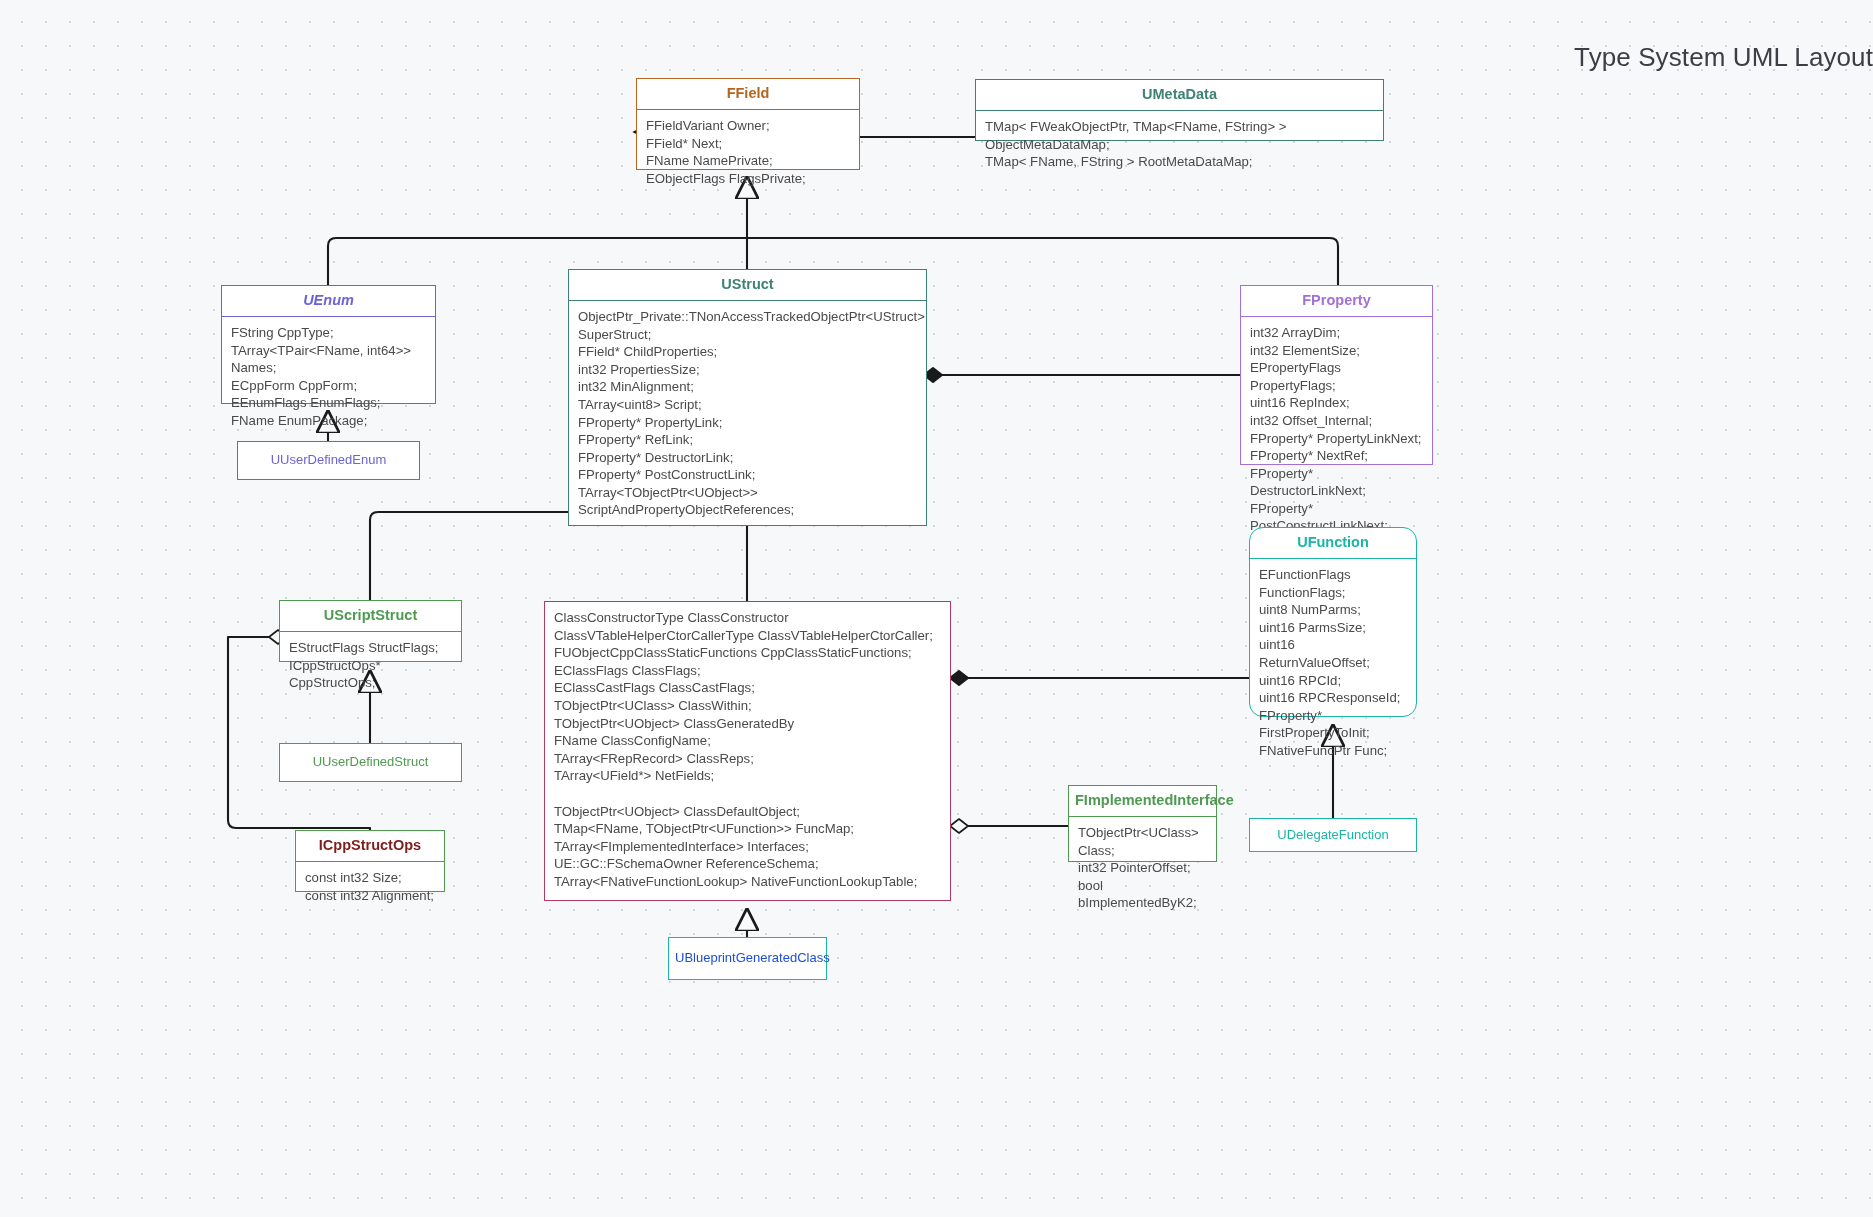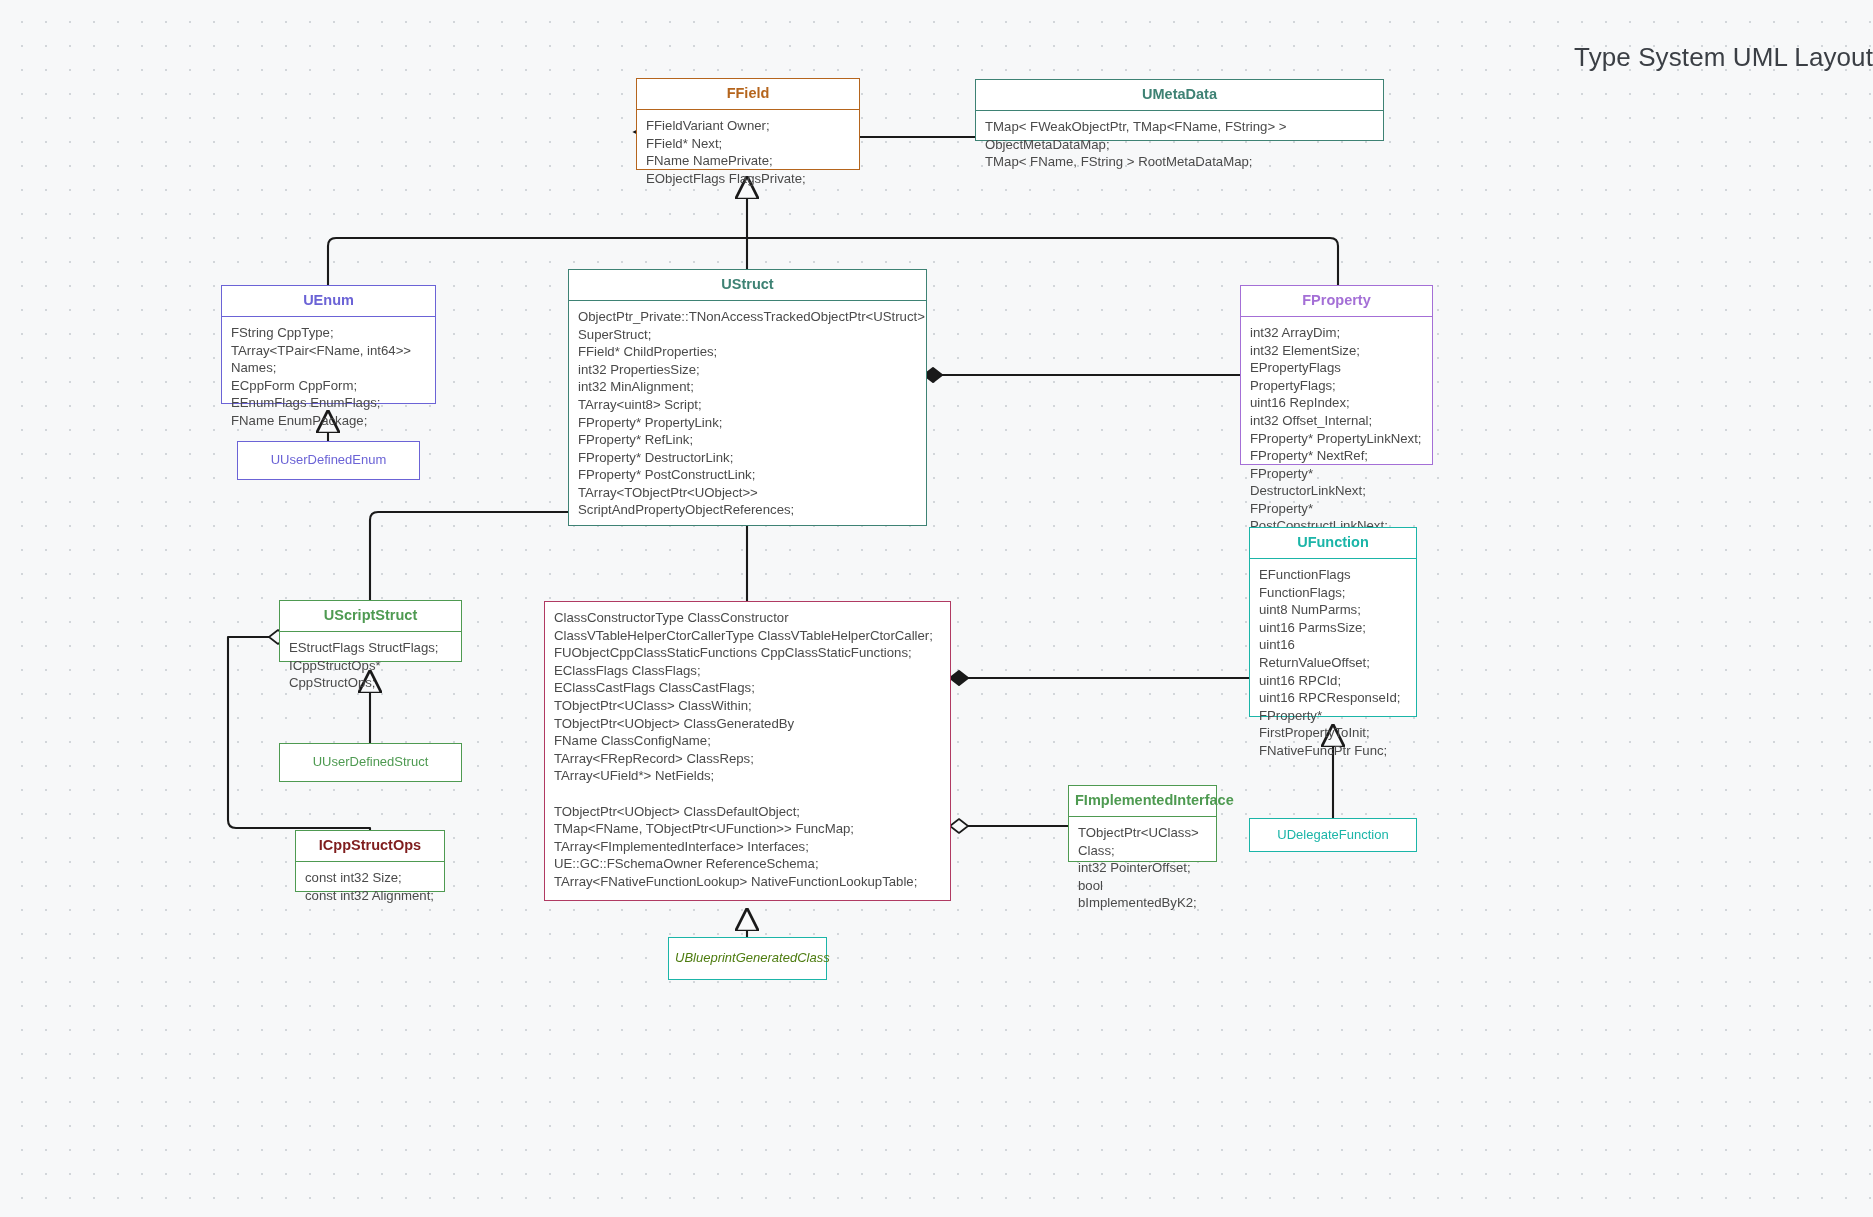--- a/index.html
+++ b/index.html
@@ -171,21 +171,21 @@
 EObjectFlags FlagsPrivate;</div>
   </div>
 
   <div class="node compart" style="left: 975px; top: 79px; width: 409px; height: 62px; border-color: rgb(62, 130, 116);">
     <div class="nhead" style="color: rgb(62, 130, 116); border-bottom-color: rgb(62, 130, 116);">UMetaData</div>
     <div class="nbody">TMap&lt; FWeakObjectPtr, TMap&lt;FName, FString&gt; &gt; ObjectMetaDataMap;
 TMap&lt; FName, FString &gt; RootMetaDataMap;</div>
   </div>
 
   <div class="node compart" style="left: 221px; top: 285px; width: 215px; height: 119px; border-color: rgb(107, 99, 214);">
-    <div class="nhead" style="color: rgb(107, 99, 214); border-bottom-color: rgb(107, 99, 214);">UEnum</div>
+    <div class="nhead" style="color: rgb(107, 99, 214); border-bottom-color: rgb(107, 99, 214); font-style: italic;">UEnum</div>
     <div class="nbody">FString CppType;
 TArray&lt;TPair&lt;FName, int64&gt;&gt; Names;
 ECppForm CppForm;
 EEnumFlags EnumFlags;
 FName EnumPackage;</div>
   </div>
 
   <div class="node simple" style="left: 237px; top: 441px; width: 183px; height: 39px; border-color: rgb(107, 99, 214);">
     <div class="nhead" style="color: rgb(107, 99, 214);">UUserDefinedEnum</div>
   </div>
@@ -247,21 +247,21 @@
 TArray&lt;FRepRecord&gt; ClassReps;
 TArray&lt;UField*&gt; NetFields;
 
 TObjectPtr&lt;UObject&gt; ClassDefaultObject;
 TMap&lt;FName, TObjectPtr&lt;UFunction&gt;&gt; FuncMap;
 TArray&lt;FImplementedInterface&gt; Interfaces;
 UE::GC::FSchemaOwner ReferenceSchema;
 TArray&lt;FNativeFunctionLookup&gt; NativeFunctionLookupTable;</div>
   </div>
 
-  <div class="node compart" style="left: 1249px; top: 527px; width: 168px; height: 190px; border-color: rgb(27, 181, 168);">
+  <div class="node compart" style="left: 1249px; top: 527px; width: 168px; height: 190px; border-color: rgb(27, 181, 168); border-radius: 14px;">
     <div class="nhead" style="color: rgb(27, 181, 168); border-bottom-color: rgb(27, 181, 168);">UFunction</div>
     <div class="nbody">EFunctionFlags
 FunctionFlags;
 uint8 NumParms;
 uint16 ParmsSize;
 uint16 ReturnValueOffset;
 uint16 RPCId;
 uint16 RPCResponseId;
 FProperty*
 FirstPropertyToInit;
@@ -273,16 +273,16 @@
     <div class="nbody">TObjectPtr&lt;UClass&gt; Class;
 int32 PointerOffset;
 bool bImplementedByK2;</div>
   </div>
 
   <div class="node simple" style="left: 1249px; top: 818px; width: 168px; height: 34px; border-color: rgb(27, 181, 168);">
     <div class="nhead" style="color: rgb(27, 181, 168);">UDelegateFunction</div>
   </div>
 
   <div class="node simple" style="left: 668px; top: 937px; width: 159px; height: 43px; border-color: rgb(27, 181, 168);">
-    <div class="nhead" style="color: #4d7c0f; font-style: italic;">UBlueprintGeneratedClass</div>
+    <div class="nhead" style="color: #1d4ed8;">UBlueprintGeneratedClass</div>
   </div>
 
 </div>
 
 </body></html>

